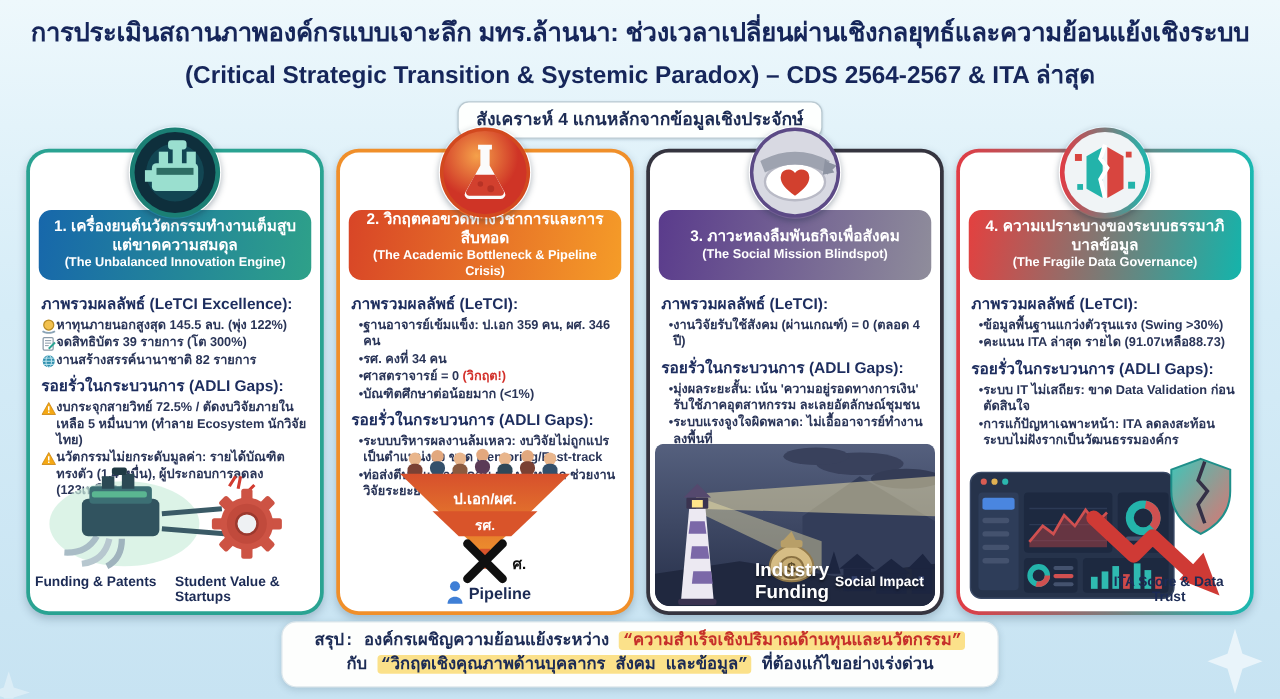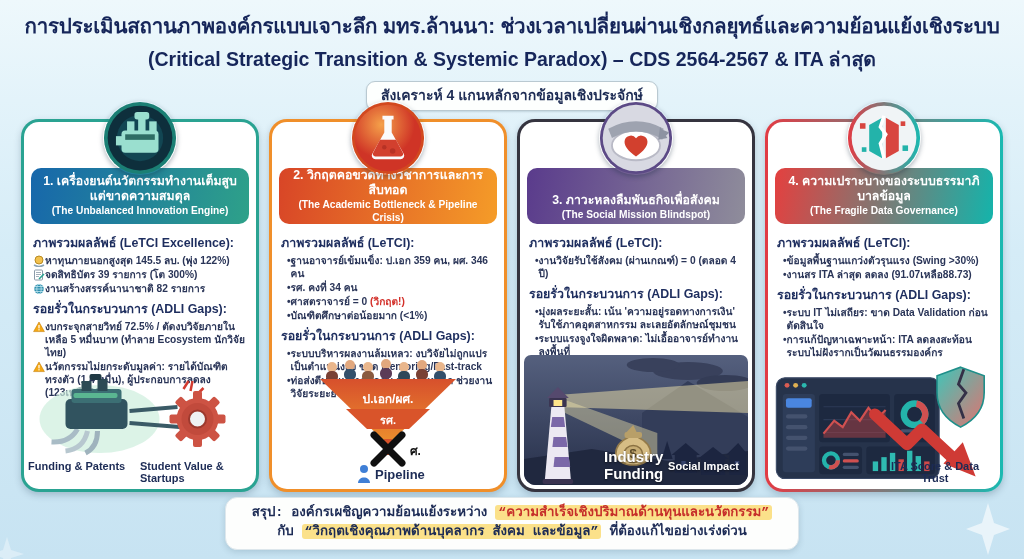--- a/index.html
+++ b/index.html
@@ -19,21 +19,21 @@
   .cs0{background:#2aa392;} .cs1{background:#f08f2a;} .cs2{background:#35343f;}
   .cs3{background:linear-gradient(90deg,#e23b44,#1ab9b1);}
   .card-inner{position:relative;height:100%;background:#fff;border-radius:15px;box-sizing:border-box;overflow:hidden;}
   .icon-wrap{position:absolute;top:-18px;left:50%;transform:translateX(-50%);width:74px;height:74px;
     border-radius:50%;padding:0;z-index:6;box-shadow:0 2px 5px rgba(20,40,60,.35);}
   .icon-wrap svg{width:74px;height:74px;display:block;}
   .card-head{margin:46px 7px 0;height:56px;border-radius:10px;display:flex;flex-direction:column;
     justify-content:center;text-align:center;color:#fff;padding:2px 5px;box-sizing:border-box;}
   .ch0{background:linear-gradient(100deg,#1767ab,#2ea189);}
   .ch1{background:linear-gradient(100deg,#d84527,#f59c28);}
-  .ch2{background:linear-gradient(100deg,#5a3b8c,#8f8d9b);justify-content:flex-end;}
+  .ch2{background:linear-gradient(100deg,#5a3b8c,#8f8d9b);}
   .ch3{background:linear-gradient(100deg,#e4403f,#14b4ab);}
   .h-th{font-size:12.3px;font-weight:bold;line-height:1.22;}
   .h-en{font-size:10.2px;font-weight:bold;line-height:1.25;margin-top:1px;}
   .body{padding:5px 8px 0 9px;}
   .sec-title{font-size:12.4px;font-weight:bold;color:#1d2d5e;margin:4px 0 2px;}
   .li{display:flex;gap:0;align-items:flex-start;margin:1px 0;font-size:10.2px;font-weight:bold;
     color:#2a3558;line-height:1.28;}
   .li.dot::before{content:"•";color:#2a3558;font-weight:bold;flex:0 0 auto;margin-left:6px;}
   .li .mi{flex:0 0 auto;width:12px;height:12px;margin-top:1px;}
   .alert{color:#d3302a;}
@@ -374,21 +374,21 @@
         <div class="card-head ch3">
           <div class="h-th">4. ความเปราะบางของระบบธรรมาภิบาลข้อมูล</div>
           <div class="h-en">(The Fragile Data Governance)</div>
         </div>
         <div class="body">
           <div class="sec-title">ภาพรวมผลลัพธ์ (LeTCI):</div>
           <div class="li dot">
               <span>ข้อมูลพื้นฐานแกว่งตัวรุนแรง (Swing &gt;30%)</span>
             </div>
           <div class="li dot">
-              <span>งานสร ITA ล่าสุด ลดลง (91.07เหลือ88.73)</span>
+              <span>คะแนน ITA ล่าสุด รายได (91.07เหลือ88.73)</span>
             </div>
           <div class="sec-title">รอยรั่วในกระบวนการ (ADLI Gaps):</div>
           <div class="li dot">
               <span>ระบบ IT ไม่เสถียร: ขาด Data Validation ก่อนตัดสินใจ</span>
             </div>
           <div class="li dot">
               <span>การแก้ปัญหาเฉพาะหน้า: ITA ลดลงสะท้อนระบบไม่ฝังรากเป็นวัฒนธรรมองค์กร</span>
             </div>
         </div>
         <div class="c4-art">

